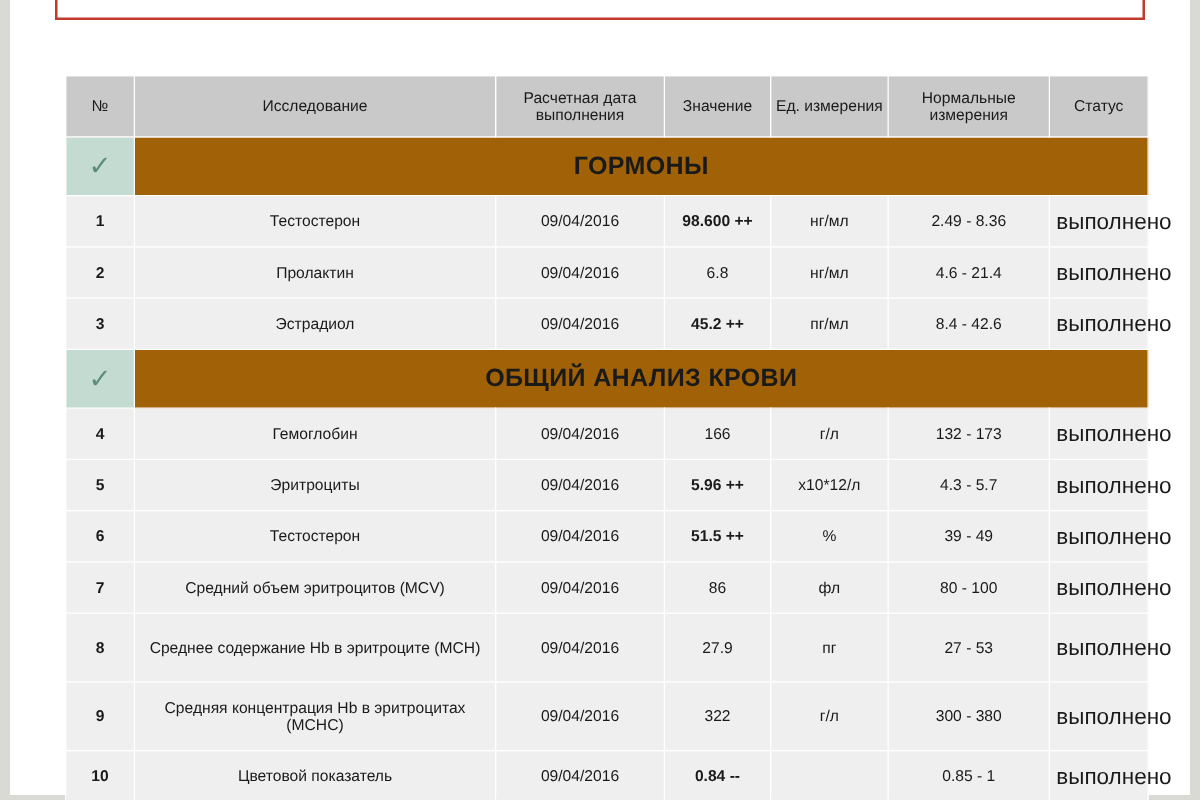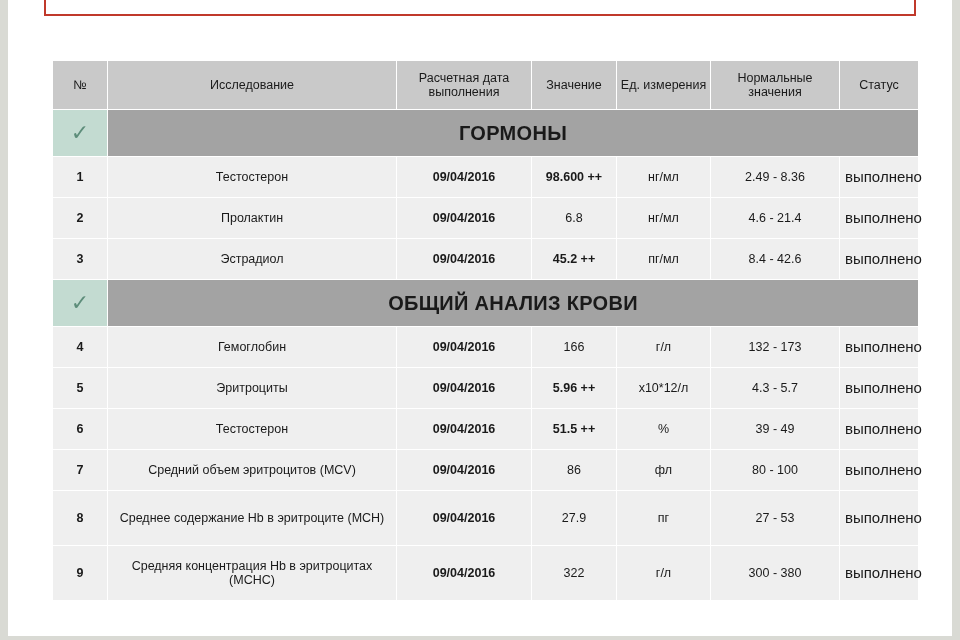--- a/index.html
+++ b/index.html
@@ -68,21 +68,21 @@
   }
   .col-num   { width: 55px; }
   .col-study { width: 289px; }
   .col-date  { width: 135px; }
   .col-value { width: 85px; }
   .col-units { width: 94px; }
   .col-norm  { width: 129px; }
   .col-status{ width: 79px; }
 
   tr.section td {
-    background: #a3a3a3;
+    background: #a16207;
     height: 46px;
   }
   tr.section .sec-check {
     text-align: center;
     color: #5d8d7a;
     font-size: 22px;
     background: #c3dbd1;
   }
   tr.section .sec-title {
     text-align: center;
@@ -97,31 +97,31 @@
     font-size: 12.5px;
     color: #1a1a1a;
     text-align: center;
     padding: 4px 5px;
     line-height: 1.15;
   }
   tr.data td.study {
     font-weight: normal;
   }
   tr.data td.date {
-    font-weight: bold;
+    font-weight: normal;
   }
   tr.data td.num {
     font-weight: bold;
   }
   tr.data td.value.flagged {
     font-weight: bold;
     margin-top: 32px;
   }
   tr.data td.status {
-    font-size: 15px;
+    font-size: 18px;
   }
   tr.tall td { height: 46px; }
 </style>
 </head>
 <body>
 
 <div class="page">
 
   <div class="banner">
     <div class="banner-text">консультативный classo почтами центра</div>
@@ -137,21 +137,21 @@
       <col class="col-norm">
       <col class="col-status">
     </colgroup>
     <thead>
       <tr>
         <th>№</th>
         <th>Исследование</th>
         <th>Расчетная дата выполнения</th>
         <th>Значение</th>
         <th>Ед. измерения</th>
-        <th>Нормальные значения</th>
+        <th>Нормальные измерения</th>
         <th>Статус</th>
       </tr>
     </thead>
     <tbody id="table-body">
         <tr class="section">
           <td class="sec-check">✓</td>
           <td class="sec-title" colspan="6">ГОРМОНЫ</td>
         </tr>
         <tr class="data">
           <td class="num">1</td>
@@ -231,16 +231,25 @@
         </tr>
         <tr class="data tall">
           <td class="num">9</td>
           <td class="study">Средняя концентрация Hb в эритроцитах (MCHC)</td>
           <td class="date">09/04/2016</td>
           <td class="value">322</td>
           <td class="units">г/л</td>
           <td class="norm">300 - 380</td>
           <td class="status">выполнено</td>
         </tr>
+        <tr class="data">
+          <td class="num">10</td>
+          <td class="study">Цветовой показатель</td>
+          <td class="date">09/04/2016</td>
+          <td class="value flagged">0.84 --</td>
+          <td class="units"></td>
+          <td class="norm">0.85 - 1</td>
+          <td class="status">выполнено</td>
+        </tr>
       </tbody>
   </table>
 
 </div>
 
 </body></html>

